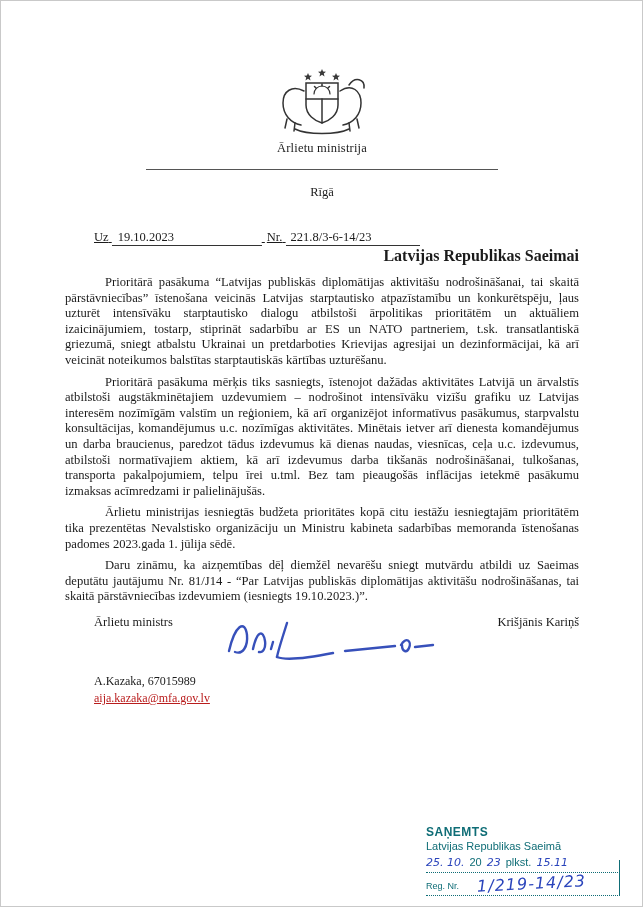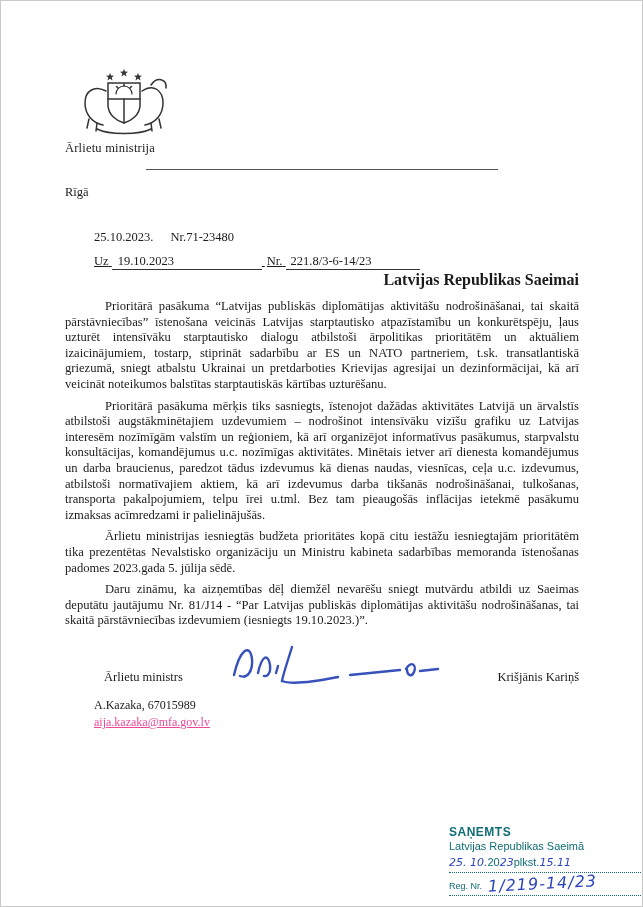--- a/index.html
+++ b/index.html
@@ -3,21 +3,21 @@
 <meta charset="utf-8">
 <style>
   * { margin:0; padding:0; box-sizing:border-box; }
   html,body { background:#ffffff; }
   .page {
     width:643px; height:907px; position:relative; overflow:hidden;
     background:#ffffff; border:1px solid #c9c9c9;
     font-family:"Liberation Serif", serif; color:#1b1b1b;
     padding:66px 63px 0 64px;
   }
-  .letterhead { text-align:left; }
+  .letterhead { text-align:center; }
   .arms { display:inline-block; }
   .ministry { font-size:12.5px; margin-top:2px; letter-spacing:.2px; }
   .rule { border:none; border-top:1.2px solid #555; width:352px; margin:13px auto 9px; }
   .address { font-size:10.3px; color:#222; white-space:nowrap; }
   .city { font-size:12.5px; margin-top:15px; }
 
   .meta { margin-left:29px; margin-top:30px; font-size:12.5px; }
   .meta-row1 span { display:inline-block; }
   .meta-num { margin-left:14px; }
   .meta-row2 { margin-top:9px;text-decoration:underline; }
@@ -25,34 +25,34 @@
   .u-date { width:150px; padding-left:6px; }
   .nr-label { margin-left:2px; }
   .u-nr { width:134px; padding-left:5px; }
   .recipient { font-weight:bold; text-align:right; font-size:16px; margin-top:1px; }
   .subject { font-style:italic; font-size:12.5px; margin-top:18px; margin-left:-0px; }
   .subject-wrap { margin-left:-29px; }
 
   .letter-body { margin-top:10px; font-size:12.6px; line-height:15.6px; text-align:justify; margin-left:-29px; }
   .letter-body p { text-indent:40px; margin-bottom:6px; }
 
-  .sig-row { display:flex; align-items:flex-end; margin-top:10px; margin-left:10px; }
+  .sig-row { display:flex; align-items:flex-start; margin-top:10px; margin-left:0; }
   .sig-title { font-size:12.5px; white-space:nowrap; }
   .sig-scribble { flex:1; display:flex; justify-content:center; margin:0 6px; }
   .sig-name { font-size:12.5px; white-space:nowrap; }
 
   .contact { margin-top:12px; font-size:12px; line-height:17px; }
-  .contact a { color:#ec4899; }
+  .contact a { color:#b91c1c; }
 
-  .stamp { position:absolute; right:1px; bottom:10px; width:192px; color:#0f6d76; }
+  .stamp { position:absolute; right:24px; bottom:10px; width:192px; color:#0f6d76; }
   .stamp-received { font-family:"Liberation Sans",sans-serif; font-weight:bold; font-size:12px; letter-spacing:.5px; }
   .stamp-org { font-family:"Liberation Sans",sans-serif; font-weight:normal; font-size:11px; margin-top:1px; }
   .stamp-line3 { margin-top:4px; font-size:11px; border-bottom:1px dotted #0f6d76; padding-bottom:3px;
-                 display:flex; align-items:baseline; font-family:"Liberation Sans",sans-serif; }
-  .stamp-reg { margin-top:1px; display:flex; gap:6px; align-items:baseline; border-bottom:1px dotted #0f6d76; padding-bottom:2px; }
+                 display:flex; gap:5px; align-items:baseline; font-family:"Liberation Sans",sans-serif; }
+  .stamp-reg { margin-top:1px; display:flex; gap:18px; align-items:baseline; border-bottom:1px dotted #0f6d76; padding-bottom:2px; }
   .stamp-reg-label { font-size:9px; font-family:"Liberation Sans",sans-serif; }
   .hand { color:#2a44bb; font-style:italic; font-family:"DejaVu Sans",sans-serif; }
   .hand-big { font-size:16px; display:inline-block; transform:rotate(-3deg); letter-spacing:1px; }
   .stamp-bracket { position:absolute; right:-2px; bottom:0; height:36px; border-right:1.5px solid #0f6d76; width:0; }
 </style>
 </head>
 <body>
 
 <div class="page">
 
@@ -78,36 +78,32 @@
           <path d="M32,62 C44,68 74,68 86,62"></path>
         </g>
       </svg>
     </span>
     <div class="ministry">Ārlietu ministrija</div>
     <hr class="rule">
     <div class="city">Rīgā</div>
   </div>
 
   <div class="meta">
-    <div class="meta-row1">
-      <span>25.10.2023.</span>
-      <span class="meta-num">Nr.71-23480</span>
-    </div>
     <div class="meta-row2">
       <span>Uz</span>
       <span class="u-line u-date">19.10.2023</span>
       <span class="nr-label">Nr.</span>
       <span class="u-line u-nr">221.8/3-6-14/23</span>
     </div>
     <div class="recipient">Latvijas Republikas Saeimai</div>
 
     <div class="letter-body">
       <p>Prioritārā pasākuma “Latvijas publiskās diplomātijas aktivitāšu nodrošināšanai, tai skaitā pārstāvniecības” īstenošana veicinās Latvijas starptautisko atpazīstamību un konkurētspēju, ļaus uzturēt intensīvāku starptautisko dialogu atbilstoši ārpolitikas prioritātēm un aktuāliem izaicinājumiem, tostarp, stiprināt sadarbību ar ES un NATO partneriem, t.sk. transatlantiskā griezumā, sniegt atbalstu Ukrainai un pretdarboties Krievijas agresijai un dezinformācijai, kā arī veicināt noteikumos balstītas starptautiskās kārtības uzturēšanu.</p>
       <p>Prioritārā pasākuma mērķis tiks sasniegts, īstenojot dažādas aktivitātes Latvijā un ārvalstīs atbilstoši augstākminētajiem uzdevumiem – nodrošinot intensīvāku vizīšu grafiku uz Latvijas interesēm nozīmīgām valstīm un reģioniem, kā arī organizējot informatīvus pasākumus, starpvalstu konsultācijas, komandējumus u.c. nozīmīgas aktivitātes. Minētais ietver arī dienesta komandējumus un darba braucienus, paredzot tādus izdevumus kā dienas naudas, viesnīcas, ceļa u.c. izdevumus, atbilstoši normatīvajiem aktiem, kā arī izdevumus darba tikšanās nodrošināšanai, tulkošanas, transporta pakalpojumiem, telpu īrei u.tml. Bez tam pieaugošās inflācijas ietekmē pasākumu izmaksas acīmredzami ir palielinājušās.</p>
-      <p>Ārlietu ministrijas iesniegtās budžeta prioritātes kopā citu iestāžu iesniegtajām prioritātēm tika prezentētas Nevalstisko organizāciju un Ministru kabineta sadarbības memoranda īstenošanas padomes 2023.gada 5. jūlija sēdē.</p>
+      <p>Ārlietu ministrijas iesniegtās budžeta prioritātes kopā citu iestāžu iesniegtajām prioritātēm tika prezentētas Nevalstisko organizāciju un Ministru kabineta sadarbības memoranda īstenošanas padomes 2023.gada 1. jūlija sēdē.</p>
       <p>Daru zināmu, ka aizņemtības dēļ diemžēl nevarēšu sniegt mutvārdu atbildi uz Saeimas deputātu jautājumu Nr. 81/J14 - “Par Latvijas publiskās diplomātijas aktivitāšu nodrošināšanas, tai skaitā pārstāvniecības izdevumiem (iesniegts 19.10.2023.)”.</p>
     </div>
 
     <div class="sig-row">
       <span class="sig-title">Ārlietu ministrs</span>
       <span class="sig-scribble">
         <svg width="232" height="46" viewBox="0 0 232 46" aria-hidden="true">
           <g fill="none" stroke="#2742b5" stroke-width="2.4" stroke-linecap="round" opacity="0.92">
             <path d="M10,36 C16,10 26,4 28,20 C29,31 24,40 16,37"></path>
             <path d="M34,34 C38,16 44,14 46,26 C47,33 44,38 40,37"></path>

